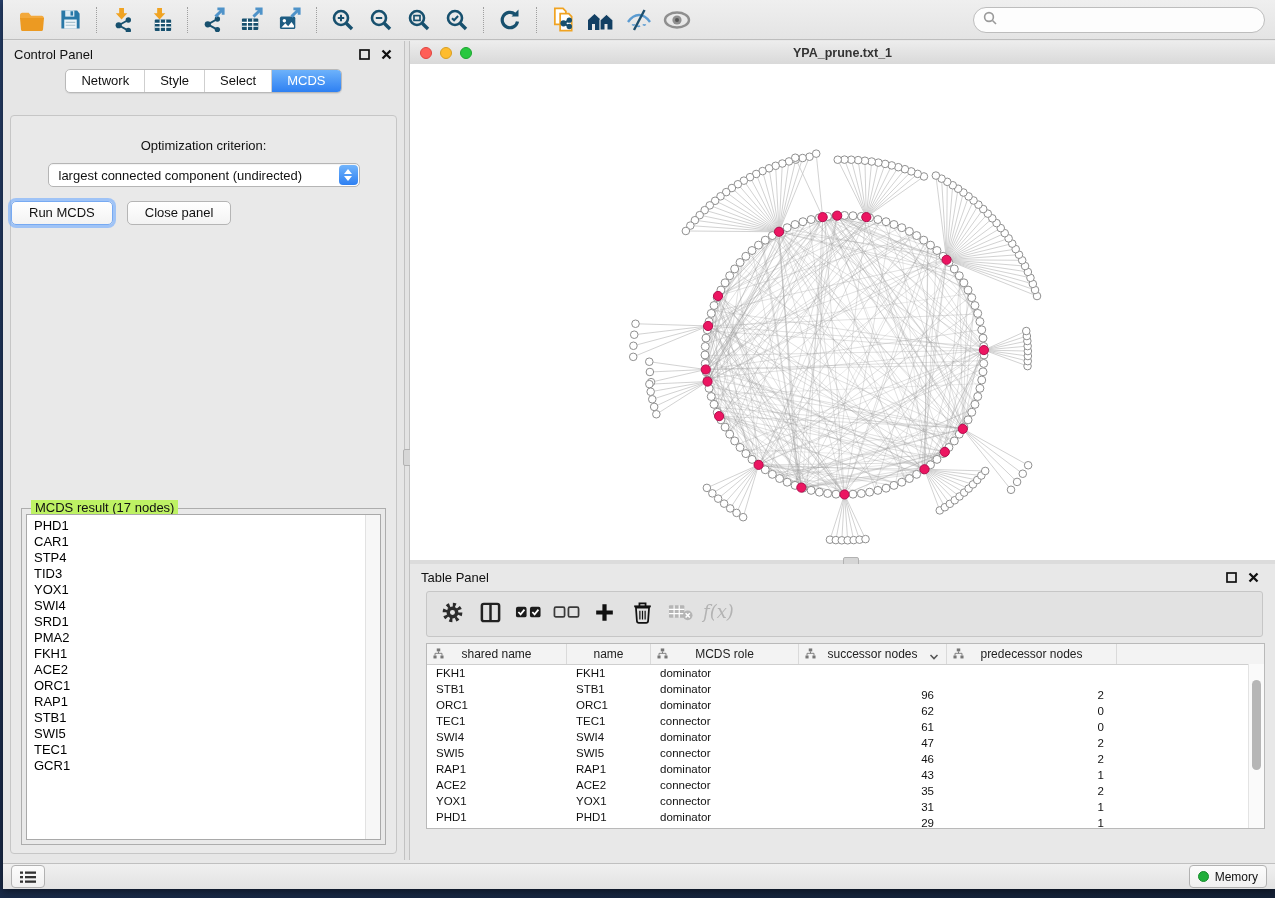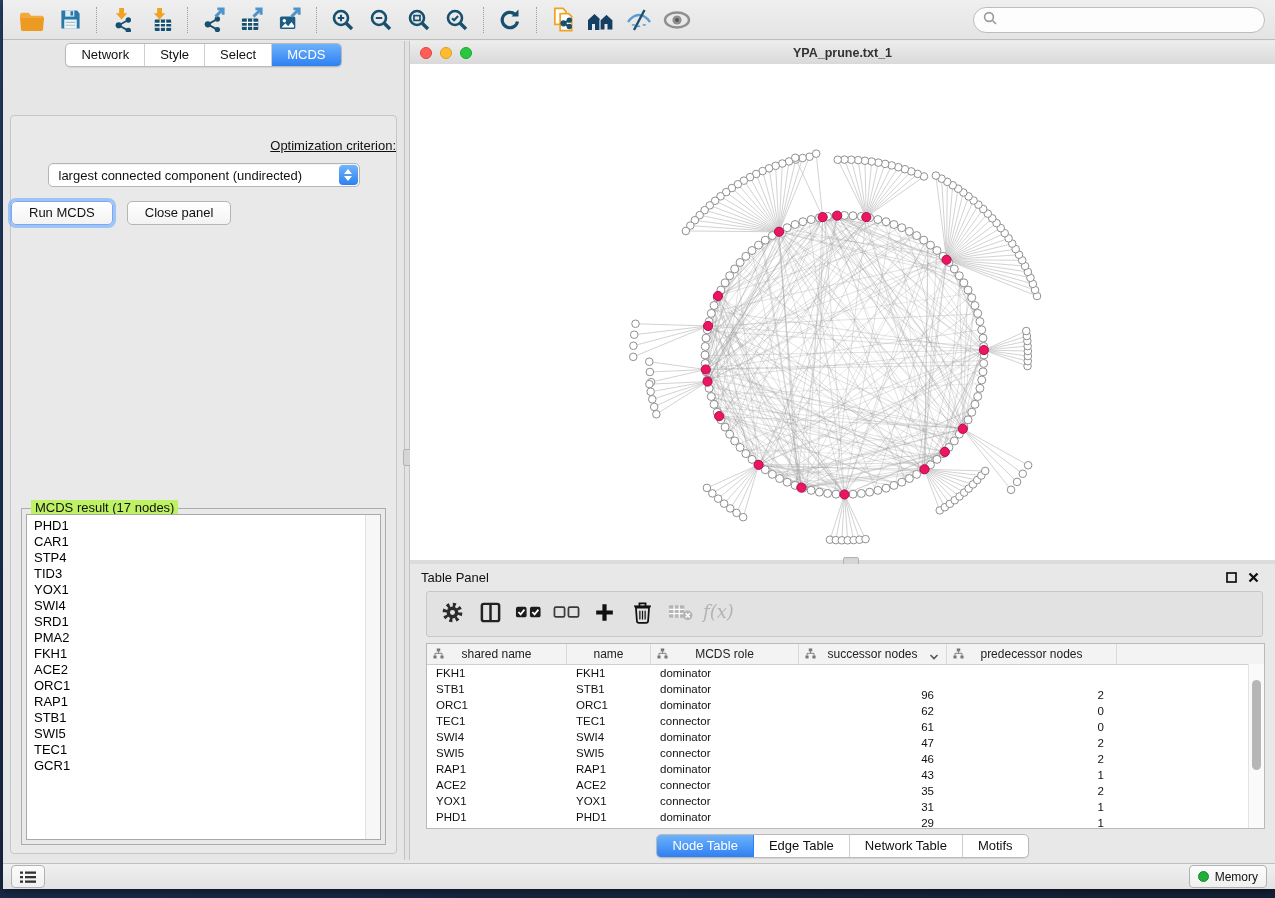--- a/index.html
+++ b/index.html
@@ -28,21 +28,21 @@
   .panel-header{height:26px;display:flex;align-items:center;padding:0 11px;font-size:13px;color:#111;}
   .win-btns{margin-left:auto;display:flex;align-items:center;gap:9px;}
   .win-btn{display:flex;align-items:center;justify-content:center;width:13px;height:13px;}
   .cp-tabs{display:flex;justify-content:center;margin-top:2px;position:relative;z-index:2;}
   .seg{display:flex;background:#fff;border:1px solid #b9b9b9;border-radius:5px;overflow:hidden;font-size:13px;box-shadow:0 1px 1px rgba(0,0,0,.08);}
   .seg-item{padding:3px 15px 4px;border-right:1px solid #cfcfcf;color:#111;white-space:nowrap;}
   .seg-item:last-child{border-right:none;}
   .seg-item.active{background:linear-gradient(#6db2fb,#2e80f2);color:#fff;border-color:#2e80f2;}
   .cp-box{position:absolute;left:7px;right:7px;top:74px;bottom:6px;background:#e9e9e9;
     border:1px solid #c6c6c6;border-radius:4px;}
-  .opt-label{text-align:right;font-size:13px;margin-top:22px;color:#111;text-decoration:underline;}
+  .opt-label{text-align:center;font-size:13px;margin-top:22px;color:#111;}
   .dropdown{width:312px;height:24px;margin:10px auto 0;background:#fff;border:1px solid #b5b5b5;border-radius:5px;
     position:relative;display:flex;align-items:center;padding-left:10px;box-sizing:border-box;font-size:13px;color:#111;
     box-shadow:inset 0 1px 1px rgba(0,0,0,.05);}
   .dd-stepper{position:absolute;right:1px;top:1px;bottom:1px;width:19px;border-radius:4px;
     background:linear-gradient(#71b4fb,#2e80f2);display:flex;flex-direction:column;align-items:center;justify-content:center;gap:2px;}
   .tri-up{width:0;height:0;border-left:4px solid transparent;border-right:4px solid transparent;border-bottom:5px solid #fff;}
   .tri-dn{width:0;height:0;border-left:4px solid transparent;border-right:4px solid transparent;border-top:5px solid #fff;}
   .cp-buttons{display:flex;gap:14px;margin-top:14px;}
   .btn{background:linear-gradient(#ffffff,#f3f3f3);border:1px solid #b5b5b5;border-radius:5px;padding:3px 17px 4px;font-size:13px;color:#111;}
   .btn.focused{box-shadow:0 0 0 3px rgba(110,170,255,.6);border-color:#77aaf2;}
@@ -277,20 +277,35 @@
         <svg width="14" height="14">
             <circle cx="6" cy="6" r="4.4" fill="none" stroke="#9a9a9a" stroke-width="1.6"></circle>
             <line x1="9.5" y1="9.5" x2="13" y2="13" stroke="#9a9a9a" stroke-width="1.6"></line>
           </svg>
       </span>
       <input value="" placeholder="" style="">
     </div>
   </div>
 
   <div class="cp">
+    <div class="panel-header">
+      <span>Control Panel</span>
+      <span class="win-btns">
+        <span class="win-btn">
+            <svg width="11" height="11">
+              <rect x="1" y="1" width="9" height="9" fill="none" stroke="#111" stroke-width="1.7"></rect>
+            </svg>
+          </span>
+        <span class="win-btn">
+            <svg width="11" height="11">
+              <path d="M1.5 1.5L9.5 9.5M9.5 1.5L1.5 9.5" stroke="#111" stroke-width="2.3"></path>
+            </svg>
+          </span>
+      </span>
+    </div>
     <div class="cp-tabs" id="cp-tabs">
         <div class="seg">
           <div class="seg-item">Network</div>
           <div class="seg-item">Style</div>
           <div class="seg-item">Select</div>
           <div class="seg-item active">MCDS</div>
         </div>
       </div>
     <div class="cp-box">
       <div class="opt-label">Optimization criterion:</div>
@@ -1213,28 +1228,20 @@
               <div class="td" style="width: 84px;">PHD1</div>
               <div class="td" style="width: 148px;">dominator</div>
               <div class="td num" style="width: 148px;">18</div>
               <div class="td num" style="width: 170px;">0</div>
             </div>
           </div>
         <div class="tp-vscroll">
             <div class="thumb"></div>
           </div>
       </div>
-      <div class="tp-tabs" id="tp-tabs">
-          <div class="seg">
-            <div class="seg-item active">Node Table</div>
-            <div class="seg-item">Edge Table</div>
-            <div class="seg-item">Network Table</div>
-            <div class="seg-item">Motifs</div>
-          </div>
-        </div>
     </div>
   </div>
 
   <div class="status">
     <span class="mini-btn">
       <svg width="16" height="12">
           <g fill="#333">
             <rect x="0" y="0.5" width="3" height="2.3"></rect>
             <rect x="0" y="5" width="3" height="2.3"></rect>
             <rect x="0" y="9.5" width="3" height="2.3"></rect>

